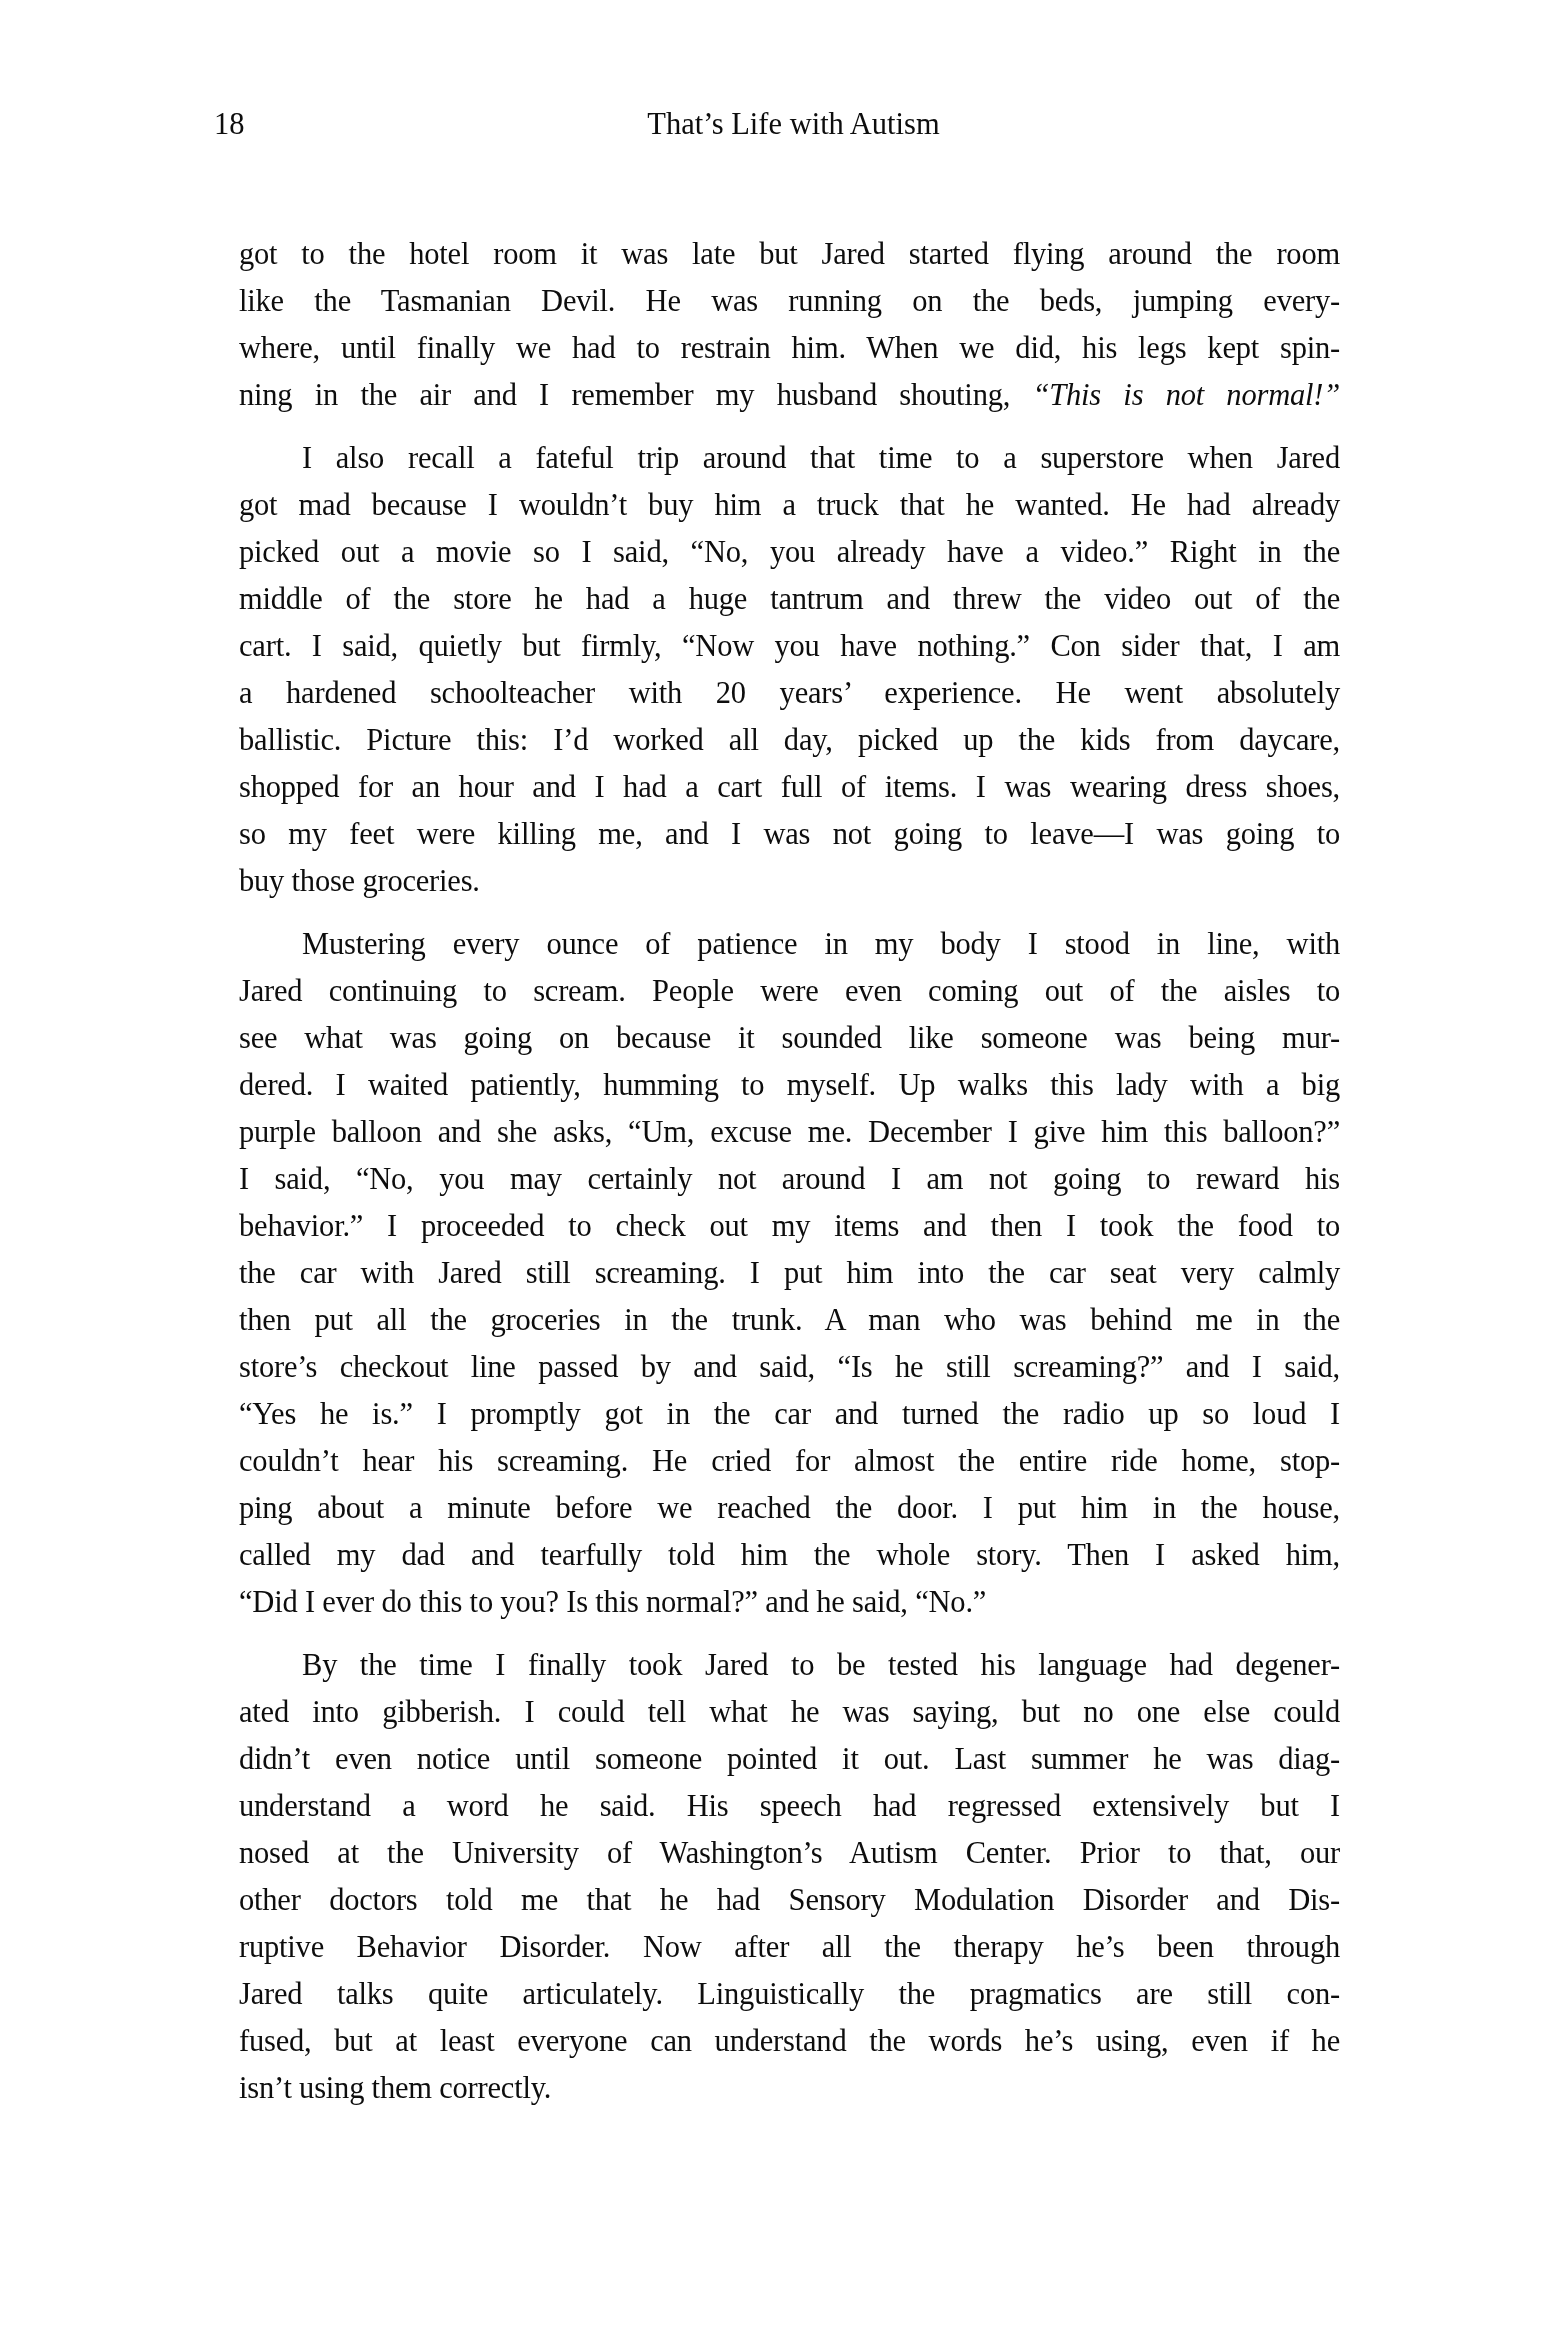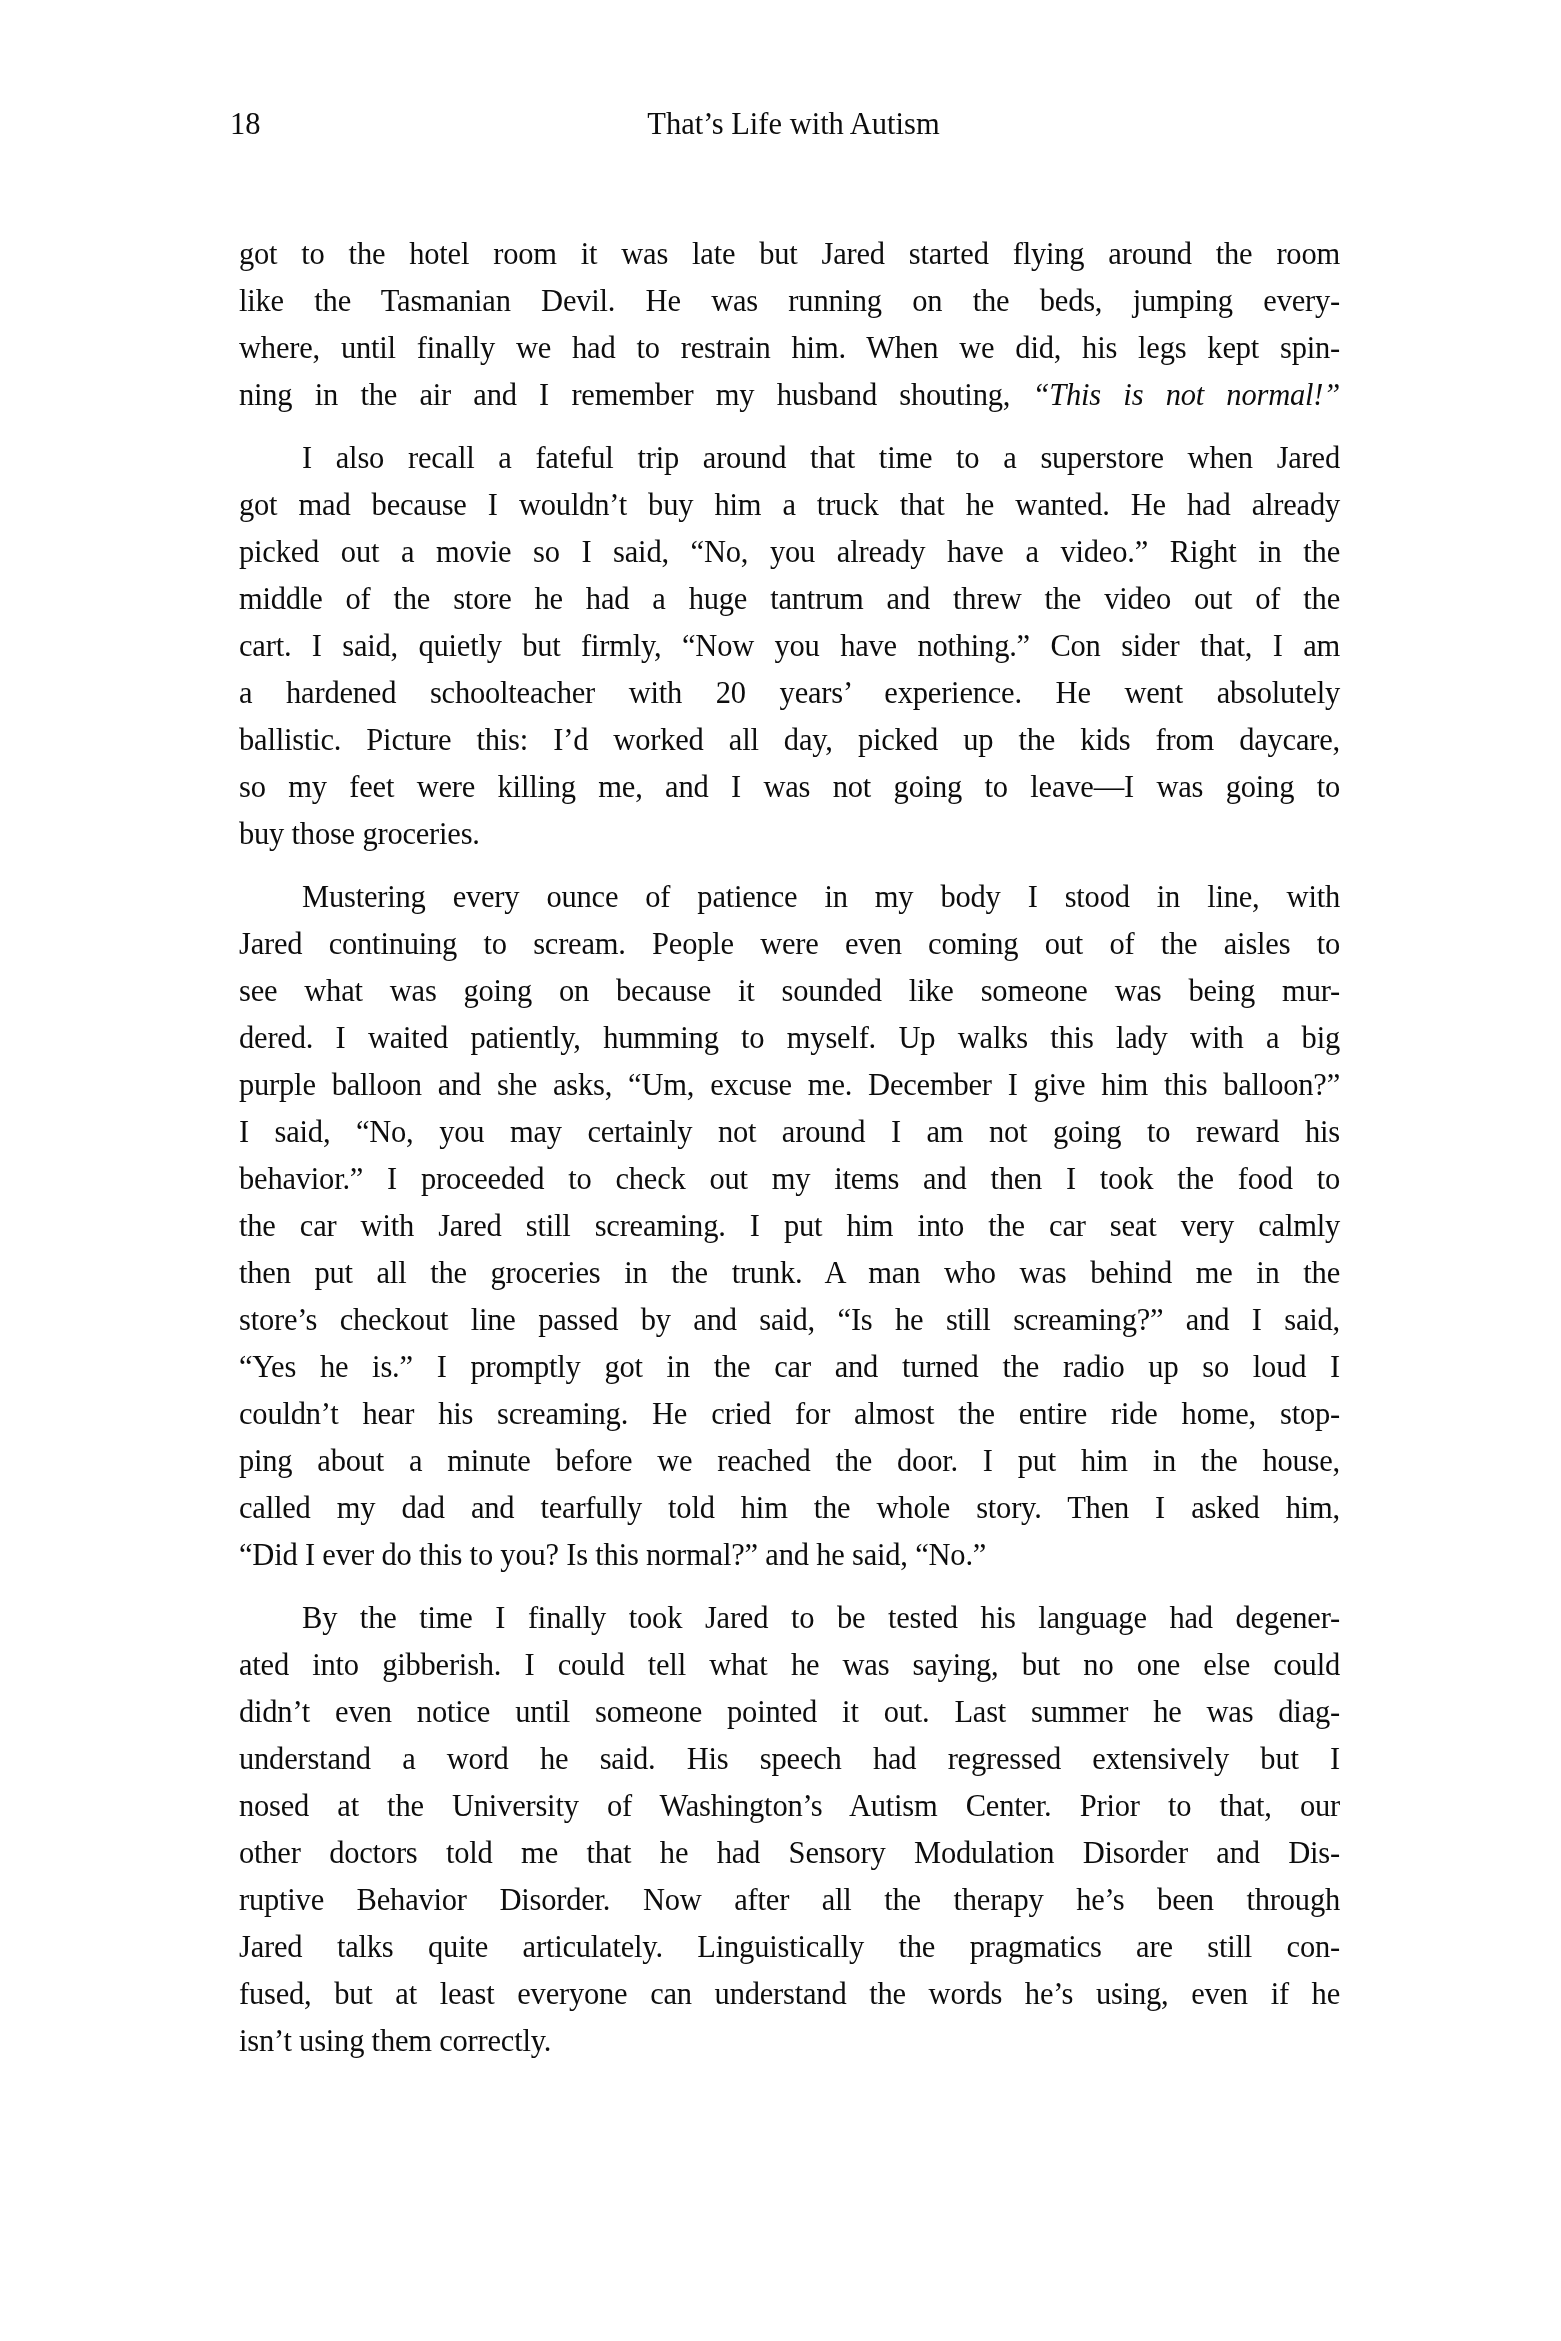--- a/index.html
+++ b/index.html
@@ -20,21 +20,21 @@
     position: absolute;
     top: 105px;
     left: 214px;
     width: 1143px;
     height: 39px;
     font-size: 30.5px;
     line-height: 39px;
   }
   .page-number {
     position: absolute;
-    left: 16px;
+    left: 0;
     top: 0;
   }
   .running-head {
     position: absolute;
     left: 16px;
     right: 0;
     text-align: center;
   }
   .body-text {
     position: absolute;
@@ -79,20 +79,21 @@
     </div>
 
     <div class="para">
       <div class="line indent">I also recall a fateful trip around that time to a superstore when Jared</div>
       <div class="line">got mad because I wouldn’t buy him a truck that he wanted. He had already</div>
       <div class="line">picked out a movie so I said, “No, you already have a video.” Right in the</div>
       <div class="line">middle of the store he had a huge tantrum and threw the video out of the</div>
       <div class="line">cart. I said, quietly but firmly, “Now you have nothing.” Con sider that, I am</div>
       <div class="line">a hardened schoolteacher with 20 years’ experience. He went absolutely</div>
       <div class="line">ballistic. Picture this: I’d worked all day, picked up the kids from daycare,</div>
+      <div class="line">shopped for an hour and I had a cart full of items. I was wearing dress shoes,</div>
       <div class="line">so my feet were killing me, and I was not going to leave—I was going to</div>
       <div class="line last">buy those groceries.</div>
     </div>
 
     <div class="para">
       <div class="line indent">Mustering every ounce of patience in my body I stood in line, with</div>
       <div class="line">Jared continuing to scream. People were even coming out of the aisles to</div>
       <div class="line">see what was going on because it sounded like someone was being mur-</div>
       <div class="line">dered. I waited patiently, humming to myself. Up walks this lady with a big</div>
       <div class="line">purple balloon and she asks, “Um, excuse me. December I give him this balloon?”</div>

